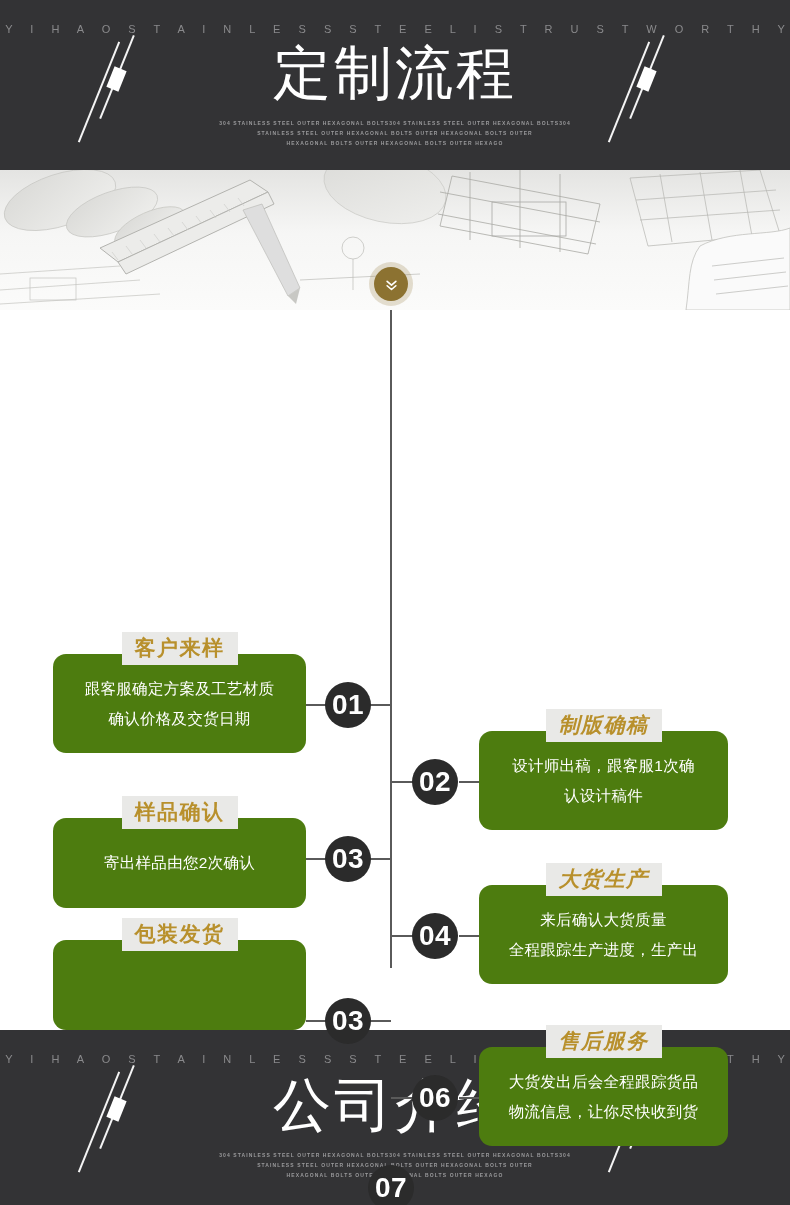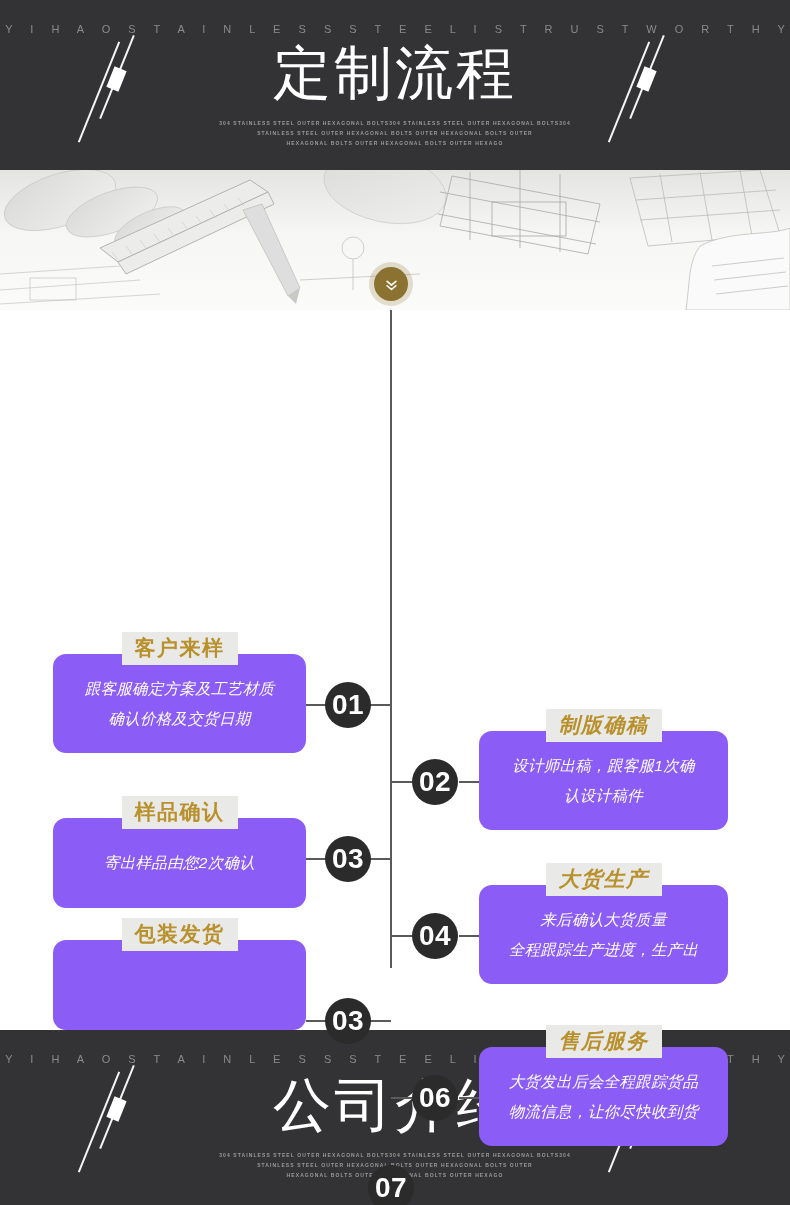--- a/index.html
+++ b/index.html
@@ -152,33 +152,32 @@
   .stub {
     position: absolute;
     height: 2px;
     background: #5a5a5a;
     z-index: 1;
   }
 
   
   .card {
     position: absolute;
-    background: #8b5cf6;
+    background: #4d7c0f;
     border-radius: 13px;
     color: #ffffff;
     padding: 20px 16px 18px;
     text-align: center;
     z-index: 2;
   }
   .card-body {
     font-size: 15.5px;
     line-height: 30px;
     color: #ffffff;
     letter-spacing: .3px;
-    font-style: italic;
   }
 
   .card-badge {
     position: absolute;
     top: -22px;
     background: #e9e9e7;
     color: #b8902c;
     font-size: 21px;
     font-weight: 700;
     letter-spacing: 1.5px;

